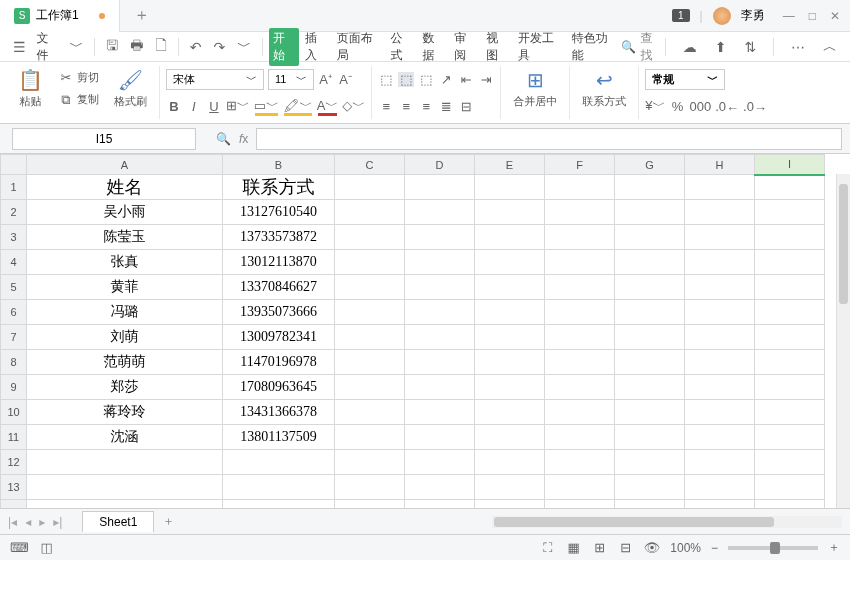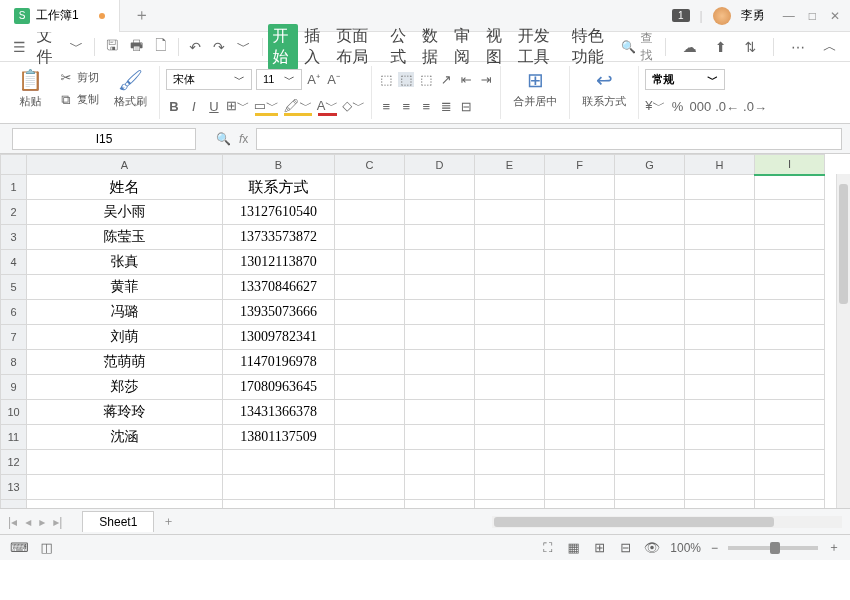--- a/index.html
+++ b/index.html
@@ -14,35 +14,35 @@
 .tab-plus { padding: 0 14px; color: #888; font-size: 16px; }
 .title-right { margin-left: auto; display: flex; align-items: center; gap: 10px; padding-right: 10px; }
 .badge1 { background: #555; color: #fff; font-size: 10px; padding: 1px 6px; border-radius: 2px; }
 .avatar { width: 18px; height: 18px; border-radius: 50%; background: radial-gradient(circle, #f5c089, #d89050); }
 .win-btns { display: flex; gap: 14px; color: #888; margin-left: 8px; }
 
 
 .menubar { display: flex; align-items: center; height: 30px; background: #fff; border-bottom: 1px solid #e0e0e0; padding: 0 8px; gap: 2px; }
 .menu-icon { padding: 0 5px; color: #666; font-size: 14px; }
 .menu-sep { width: 1px; height: 18px; background: #e0e0e0; margin: 0 4px; }
-.menu-text { padding: 2px 4px; font-size: 16px; color: #444; }
+.menu-text { padding: 2px 4px; font-size: 12px; color: #444; }
 .menu-text.active { background: #3cb371; color: #fff; border-radius: 2px; }
 .menu-right { margin-left: auto; display: flex; align-items: center; gap: 8px; }
 .search-box { display: flex; align-items: center; gap: 4px; color: #888; }
 
 
 .ribbon { display: flex; height: 62px; background: #fff; border-bottom: 1px solid #d0d0d0; padding: 4px 6px; gap: 0; }
 .rib-group { display: flex; flex-direction: column; justify-content: space-between; padding: 0 6px; border-right: 1px solid #e8e8e8; }
 .rib-group.noborder { border-right: none; }
 .rib-bigbtn { display: flex; flex-direction: column; align-items: center; justify-content: center; gap: 2px; padding: 2px 6px; font-size: 11px; color: #555; }
 .rib-bigbtn .big-ico { font-size: 20px; color: #5080c0; }
 .rib-row { display: flex; align-items: center; gap: 4px; height: 26px; }
 .rib-smbtn { display: flex; align-items: center; gap: 3px; font-size: 11px; color: #555; padding: 1px 3px; }
 .sel { border: 1px solid #ccc; padding: 2px 6px; font-size: 11px; display: flex; align-items: center; justify-content: space-between; background: #fff; }
-.sel.font { width: 86px; }
+.sel.font { width: 98px; }
 .sel.size { width: 46px; }
 .sel.numfmt { width: 80px; font-weight: bold; }
 .ico { color: #666; font-size: 13px; display: inline-flex; align-items: center; justify-content: center; min-width: 16px; }
 .color-under { position: relative; }
 .color-under::after { content: ""; position: absolute; bottom: -1px; left: 1px; right: 1px; height: 3px; background: var(--c); }
 
 
 .fbar { display: flex; align-items: center; height: 30px; border-bottom: 1px solid #d0d0d0; background: #f5f6f7; }
 .namebox { width: 184px; background: #fff; border: 1px solid #ccc; padding: 3px 8px; margin: 0 12px; text-align: center; font-size: 12px; }
 .fx-icons { display: flex; gap: 8px; color: #888; padding: 0 8px; }
@@ -50,21 +50,21 @@
 
 
 .grid-wrap { position: relative; height: 354px; overflow: hidden; background: #fff; }
 .grid { border-collapse: collapse; table-layout: fixed; }
 .grid th, .grid td { border: 1px solid #d8d8d8; font-weight: normal; }
 .colhdr th { background: #eef0f2; height: 20px; font-size: 11px; color: #555; text-align: center; }
 .colhdr th.sel-col { background: #e0f0d8; border-bottom: 2px solid #3cb371; }
 .corner { width: 26px; background: #eef0f2; }
 .rowhdr { width: 26px; background: #eef0f2; text-align: center; font-size: 11px; color: #555; height: 25px; }
 .cell { height: 25px; padding: 0 4px; font-size: 14px; text-align: center; font-family: "SimSun", serif; }
-.cell.hdr { font-size: 15px; }
+.cell.hdr { font-size: 18px; }
 .colA { width: 196px; } .colB { width: 112px; } .colN { width: 70px; }
 .vscroll { position: absolute; right: 0; top: 20px; bottom: 0; width: 14px; background: #f0f0f0; border-left: 1px solid #ddd; }
 .vscroll .thumb { position: absolute; top: 10px; left: 2px; right: 2px; height: 120px; background: #ccc; border-radius: 3px; }
 
 
 .sheettabs { display: flex; align-items: center; height: 26px; border-top: 1px solid #d0d0d0; background: #f5f6f7; padding: 0 8px; }
 .st-nav { display: flex; gap: 8px; color: #aaa; }
 .st-tab { background: #fff; border: 1px solid #ccc; border-bottom: none; padding: 3px 16px; margin-left: 20px; font-size: 12px; }
 .st-plus { margin-left: 8px; color: #888; }
 .hscroll { margin-left: auto; width: 350px; height: 12px; background: #f0f0f0; position: relative; }

